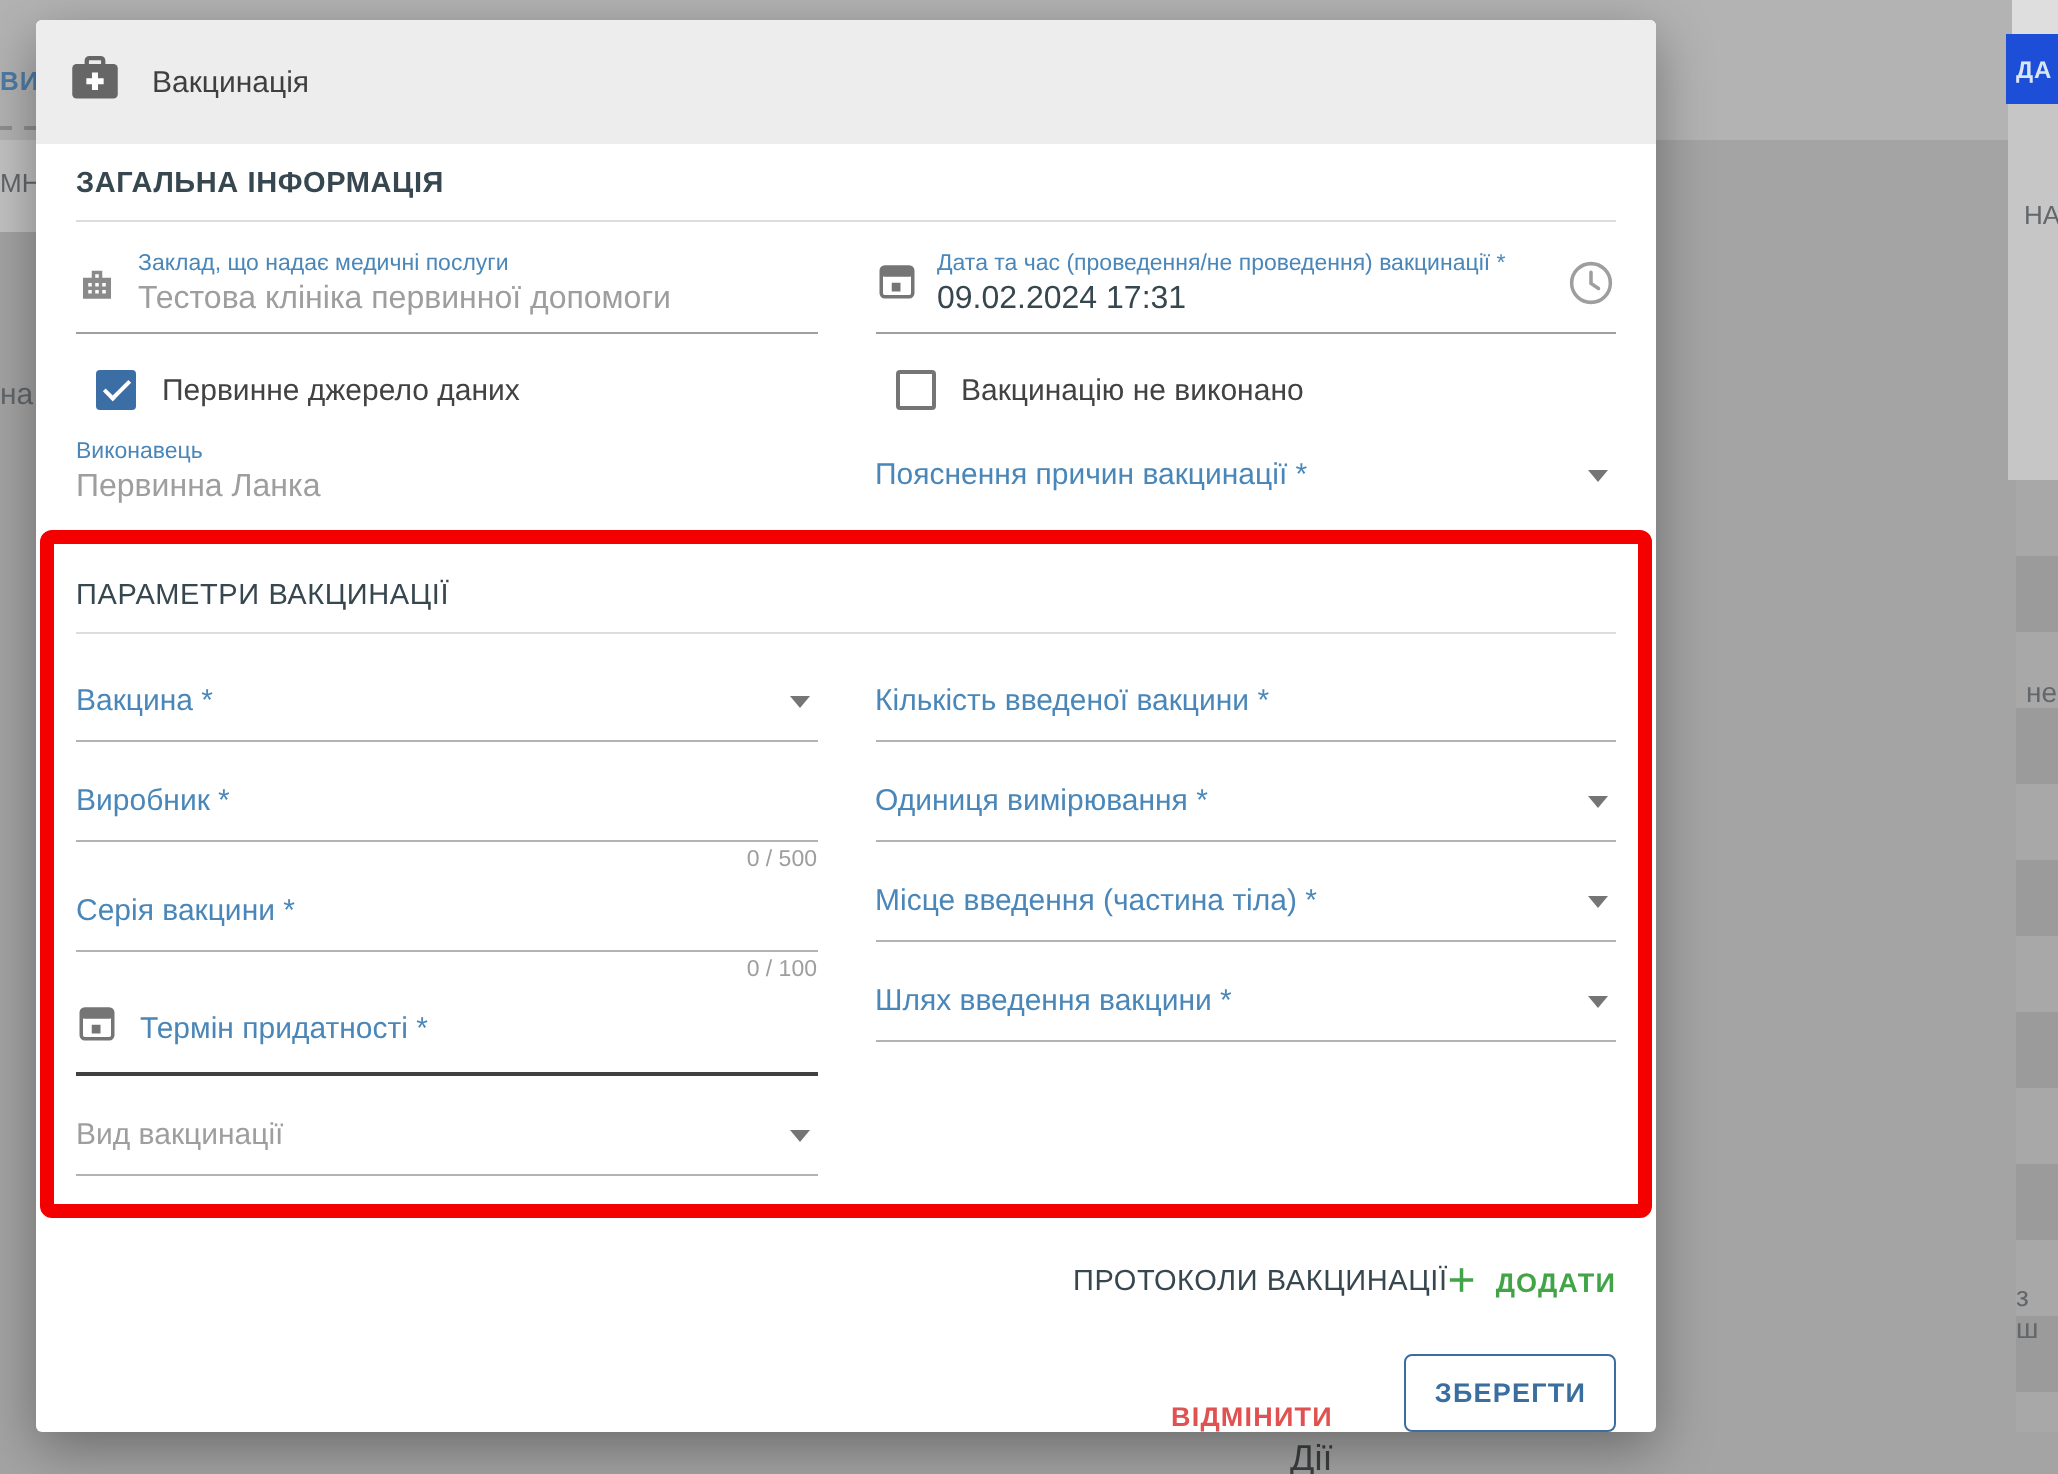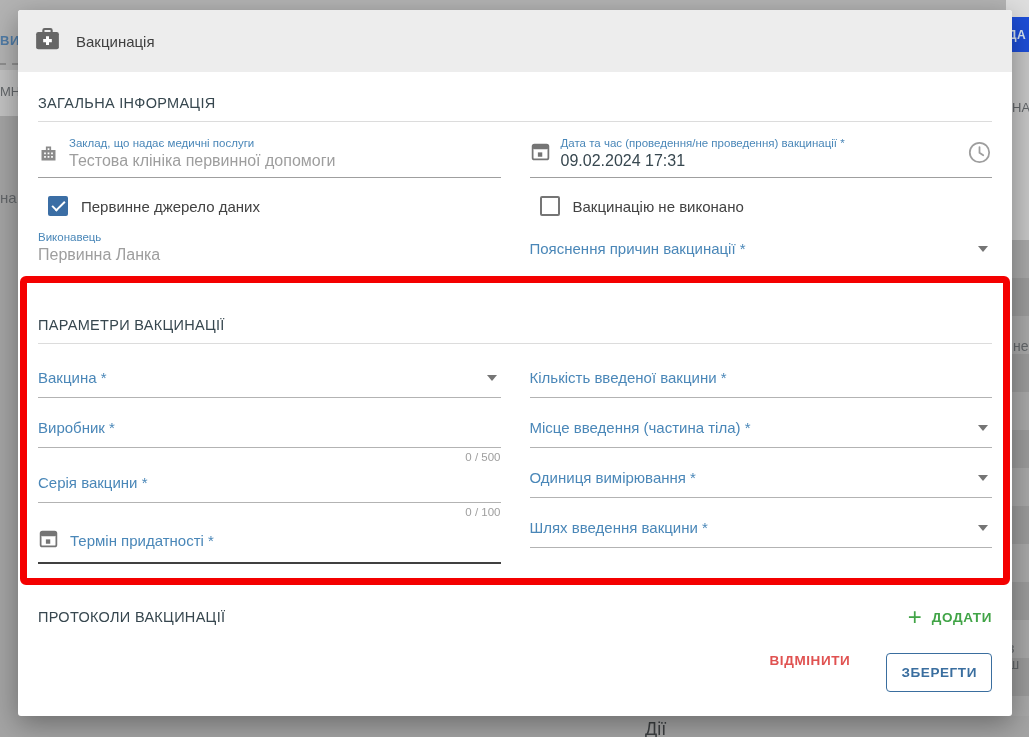--- a/index.html
+++ b/index.html
@@ -26,21 +26,21 @@
   .bg-mn { left:0; top:84px; font-size:13px; }
   .bg-na-l { left:0; top:189px; font-size:15px; }
   .bg-na-r { left:1012px; top:100px; font-size:13px; }
   .bg-ne { left:1013px; top:338px; font-size:14px; }
   .bg-nn { left:1060px; top:517px; font-size:14px; }
   .bg-zsh { left:1008px; top:640px; font-size:14px; }
   .bg-dii { position:absolute; left:645px; top:719px; color:#3c3f41; font-size:18px; }
 
   
   .modal {
-    position:absolute; left:18px; top:10px; width:994px; height:706px;
+    position:absolute; left:18px; top:10px; width:810px; height:706px;
     background:#ffffff; border-radius:3px;
     box-shadow:0 8px 28px rgba(0,0,0,.35);
     overflow:hidden;
   }
   .modal-header {
     height:62px; background:#ededed; display:flex; align-items:center; padding-left:16px;
   }
   .modal-title { font-size:15px; color:#3f3f3f; margin-left:15px; }
   .modal-body { padding:0 20px; }
 
@@ -82,34 +82,34 @@
     border-top:6px solid #757575;
   }
   .counter { text-align:right; font-size:11.5px; color:#9e9e9e; margin-top:3px; }
 
   
   .red-box {
     margin:8px -18px 0 -18px;
     border:7px solid #f40000; border-radius:6px;
     padding:0 11px 14px 11px;
   }
-  .rb-title { margin-top:34px; }
+  .rb-title { margin-top:18px; }
   .fld-m1 { margin-top:24px; }
   .fld-m2 { margin-top:20px; }
   .fld-m3 { margin-top:10px; }
   .iconfield { display:flex; align-items:center; border-bottom:2px solid #404040; padding-bottom:9px; }
   .iconfield .select-label { margin-left:11px; }
 
   
-  .protocols-row { margin-top:22px; display:flex; align-items:center; justify-content:space-between; }
+  .protocols-row { margin-top:22px; display:flex; align-items:center; justify-content:flex-end; }
   .add-btn { display:flex; align-items:center; cursor:pointer; }
   .add-plus { color:#41a447; font-size:24px; line-height:20px; font-weight:400; }
   .add-label { color:#41a447; font-size:13.5px; font-weight:bold; letter-spacing:.6px; margin-left:10px; }
 
-  .footer-row { margin-top:26px; display:flex; align-items:flex-start; justify-content:flex-end; }
+  .footer-row { margin-top:26px; display:flex; align-items:flex-end; justify-content:flex-end; }
   .cancel-btn { color:#e05251; font-size:13.5px; font-weight:bold; letter-spacing:.6px; cursor:pointer; }
   .save-btn {
     margin-left:36px; border:1px solid #3a6e9f; border-radius:4px; background:#fff;
     color:#3a6e9f; font-size:13.5px; font-weight:bold; letter-spacing:.6px;
     padding:11px 14px; font-family:inherit; cursor:pointer;
   }
 
   .icon-inline { flex:0 0 auto; }
 </style>
 </head>
@@ -141,21 +141,21 @@
         <rect x="8.2" y="2.8" width="7.6" height="5" rx="1.2" fill="none" stroke="#666666" stroke-width="2"></rect>
         <rect x="1.5" y="5.5" width="21" height="16" rx="2" fill="#666666"></rect>
         <path d="M12 9.5v8M8 13.5h8" stroke="#ffffff" stroke-width="2.8"></path>
       </svg>
     </span>
     <span class="modal-title">Вакцинація</span>
   </div>
 
   <div class="modal-body">
 
-    <div class="section-title" style="margin-top:23px;">ЗАГАЛЬНА ІНФОРМАЦІЯ</div>
+    <div class="section-title" style="margin-top:12px;font-weight:bold;">ЗАГАЛЬНА ІНФОРМАЦІЯ</div>
     <div class="section-divider"></div>
 
     <div class="grid2 row1">
       <div class="ufield">
         <span class="icon-inline" style="margin-top:6px;">
           <svg width="21" height="21" viewBox="0 0 24 24">
             <path fill="#8a8a8a" d="M4 21V9h5V5h6v4h5v12z"></path>
             <path fill="#ffffff" d="M7 12h2v2H7zm4 0h2v2h-2zm4 0h2v2h-2zM7 16h2v2H7zm4 0h2v2h-2zm4 0h2v2h-2zM11 7h2v2h-2z"></path>
           </svg>
         </span>
@@ -234,34 +234,38 @@
             <span class="icon-inline">
               <svg width="21" height="21" viewBox="0 0 24 24">
                 <rect x="3" y="4" width="18" height="17" rx="2" fill="none" stroke="#757575" stroke-width="2"></rect>
                 <rect x="3" y="4" width="18" height="5.5" rx="2" fill="#757575"></rect>
                 <rect x="9" y="13" width="5" height="5" fill="#757575"></rect>
               </svg>
             </span>
             <span class="select-label">Термін придатності *</span>
           </div>
 
+          <div class="select-field fld-m2">
+            <span class="select-label gray">Вид вакцинації</span>
+            <span class="chevron"></span>
+          </div>
         </div>
 
         <div>
           <div class="select-field fld-m1">
             <span class="select-label">Кількість введеної вакцини *</span>
           </div>
 
           <div class="select-field fld-m2">
+            <span class="select-label">Одиниця вимірювання *</span>
+            <span class="chevron"></span>
+          </div>
+
+          <div class="select-field fld-m2">
             <span class="select-label">Місце введення (частина тіла) *</span>
-            <span class="chevron"></span>
-          </div>
-
-          <div class="select-field fld-m2">
-            <span class="select-label">Одиниця вимірювання *</span>
             <span class="chevron"></span>
           </div>
 
           <div class="select-field fld-m2">
             <span class="select-label">Шлях введення вакцини *</span>
             <span class="chevron"></span>
           </div>
         </div>
       </div>
     </div>

